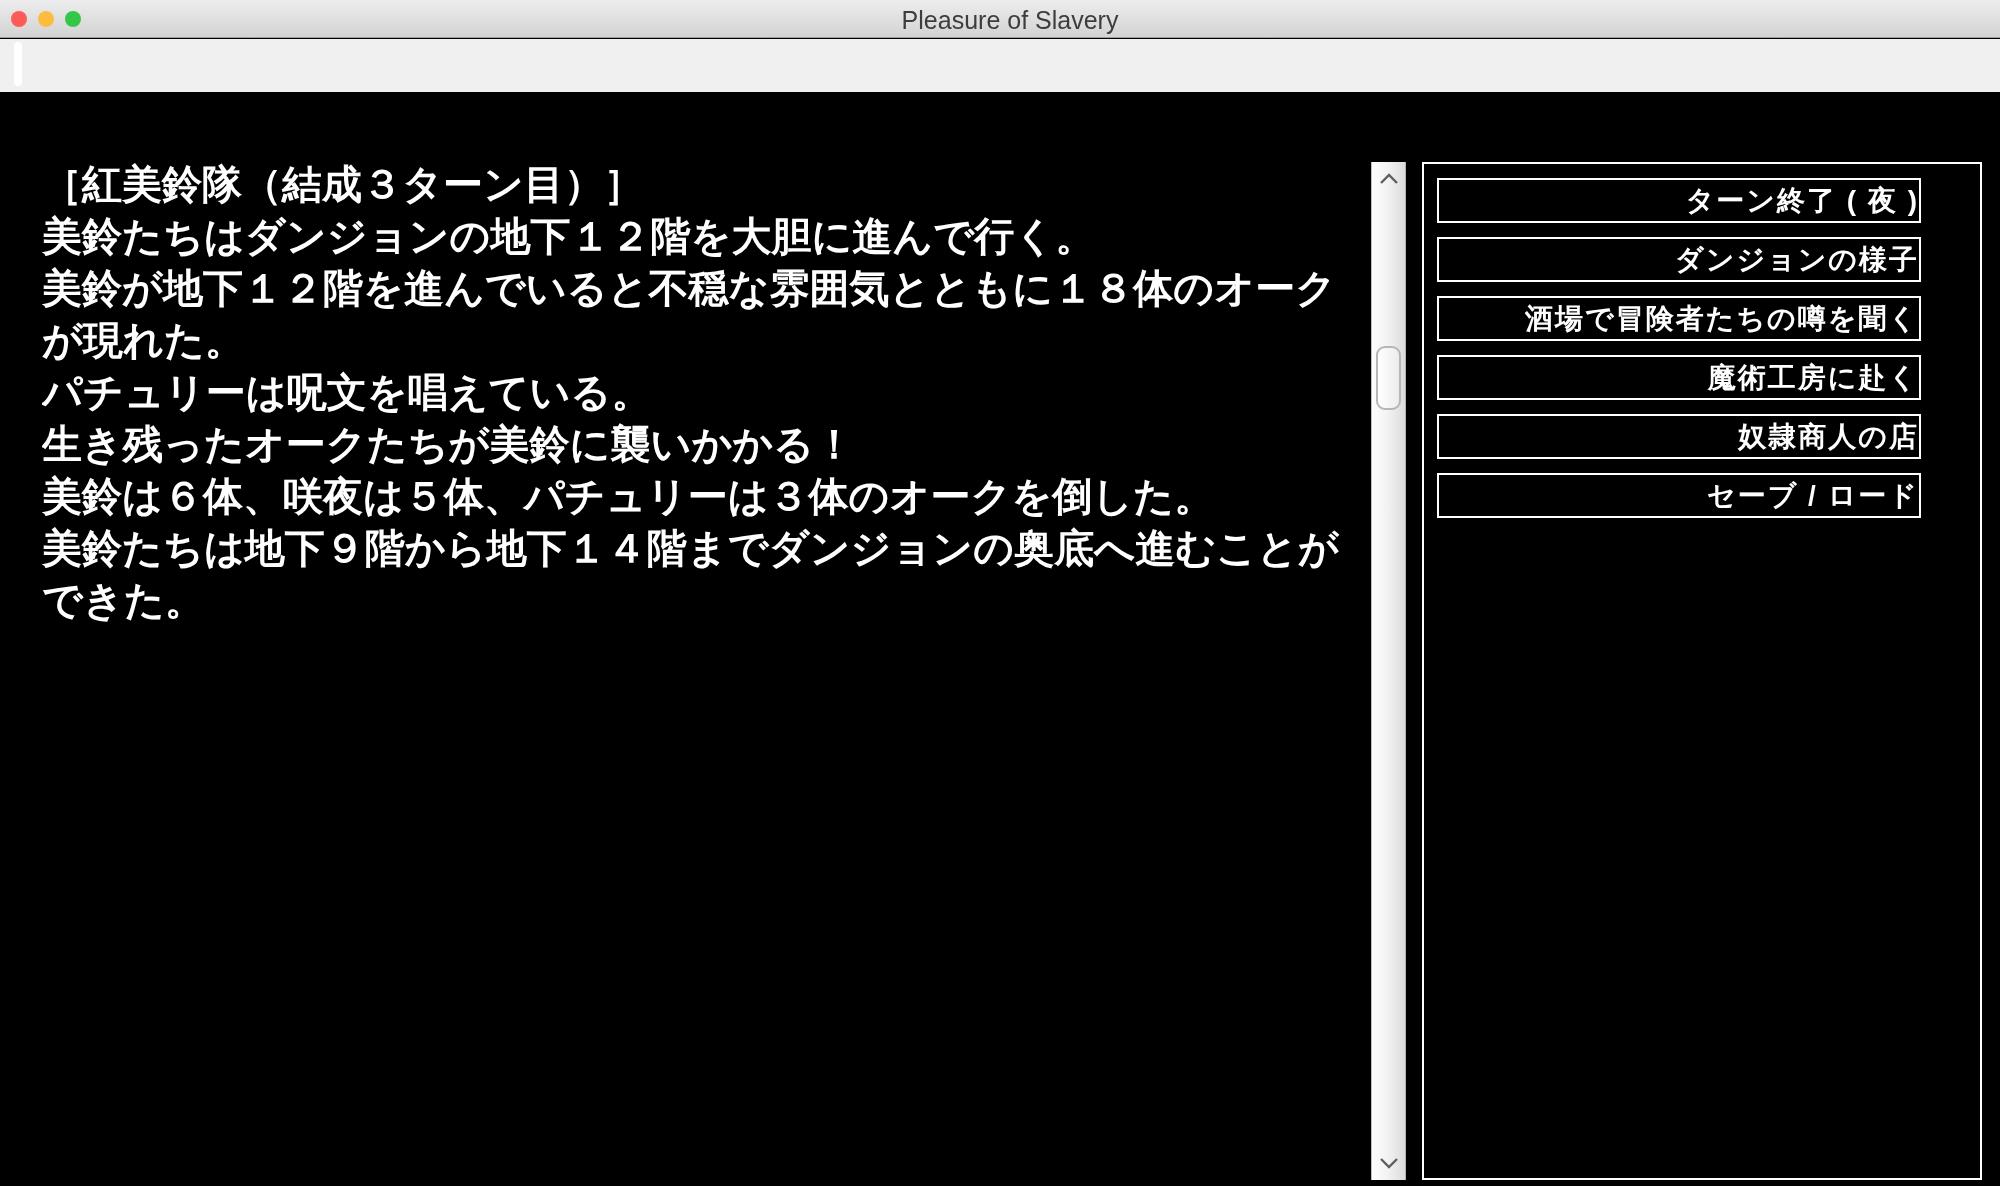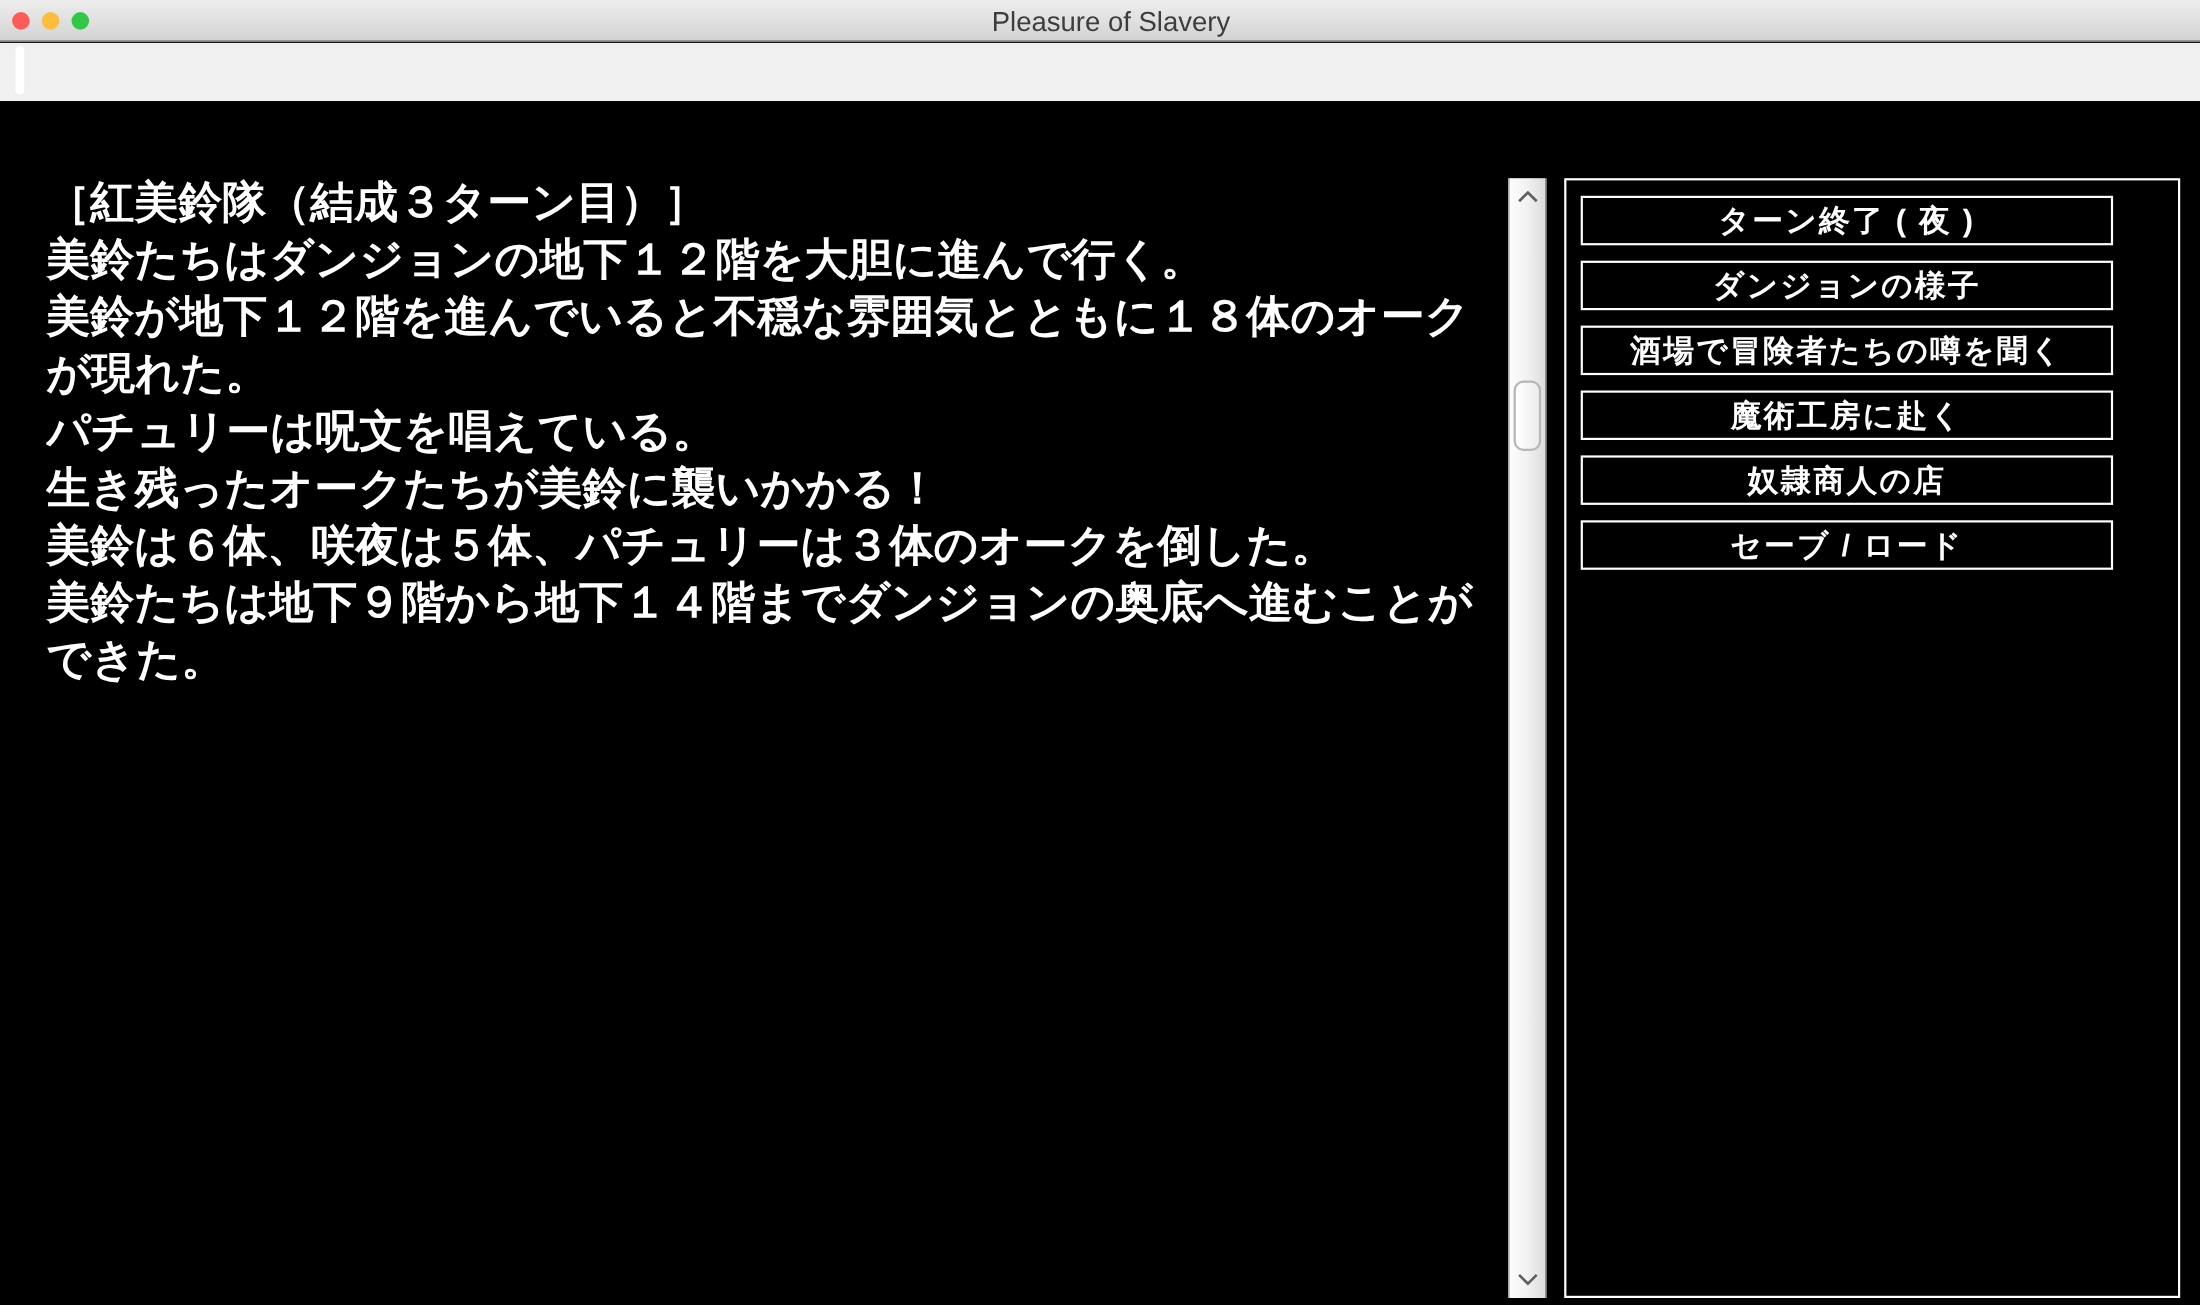--- a/index.html
+++ b/index.html
@@ -74,21 +74,21 @@
     position:absolute; left:1422px; top:70px; width:560px; height:1018px;
     border:2px solid #ffffff; background:#000;
   }
   .menu-btn {
     display:block; width:484px; height:45px;
     margin:14px 0 0 13px;
     background:#000; color:#fff;
     border:2px solid #ffffff;
     font-family:"Liberation Sans","DejaVu Sans",sans-serif;
     font-size:28px; font-weight:600; letter-spacing:2px;
-    line-height:40px; text-align:center;
+    line-height:40px; text-align:right;
     cursor:pointer;
   }
 </style>
 </head>
 <body>
 
 <div class="app">
 
   <div class="titlebar">
     <div class="traffic close" style="background: rgb(252, 91, 87);"></div>

